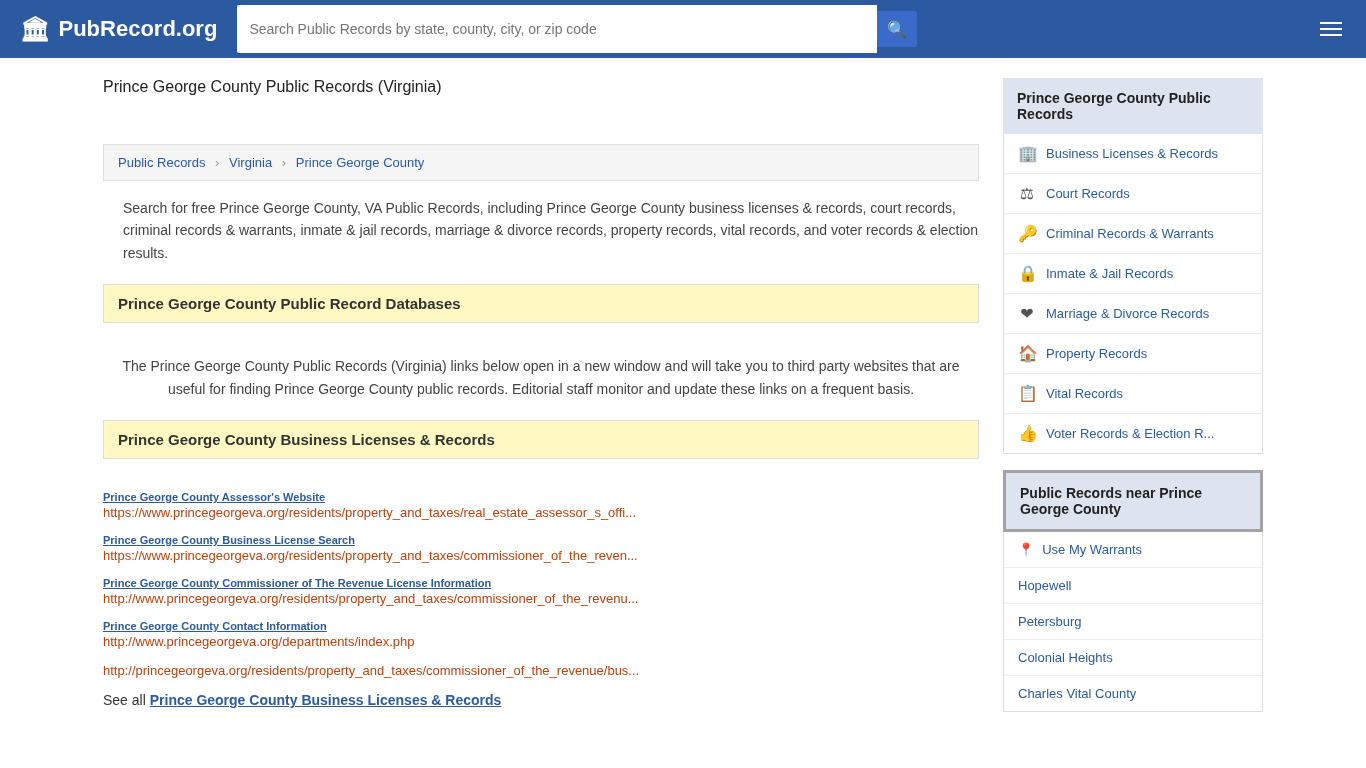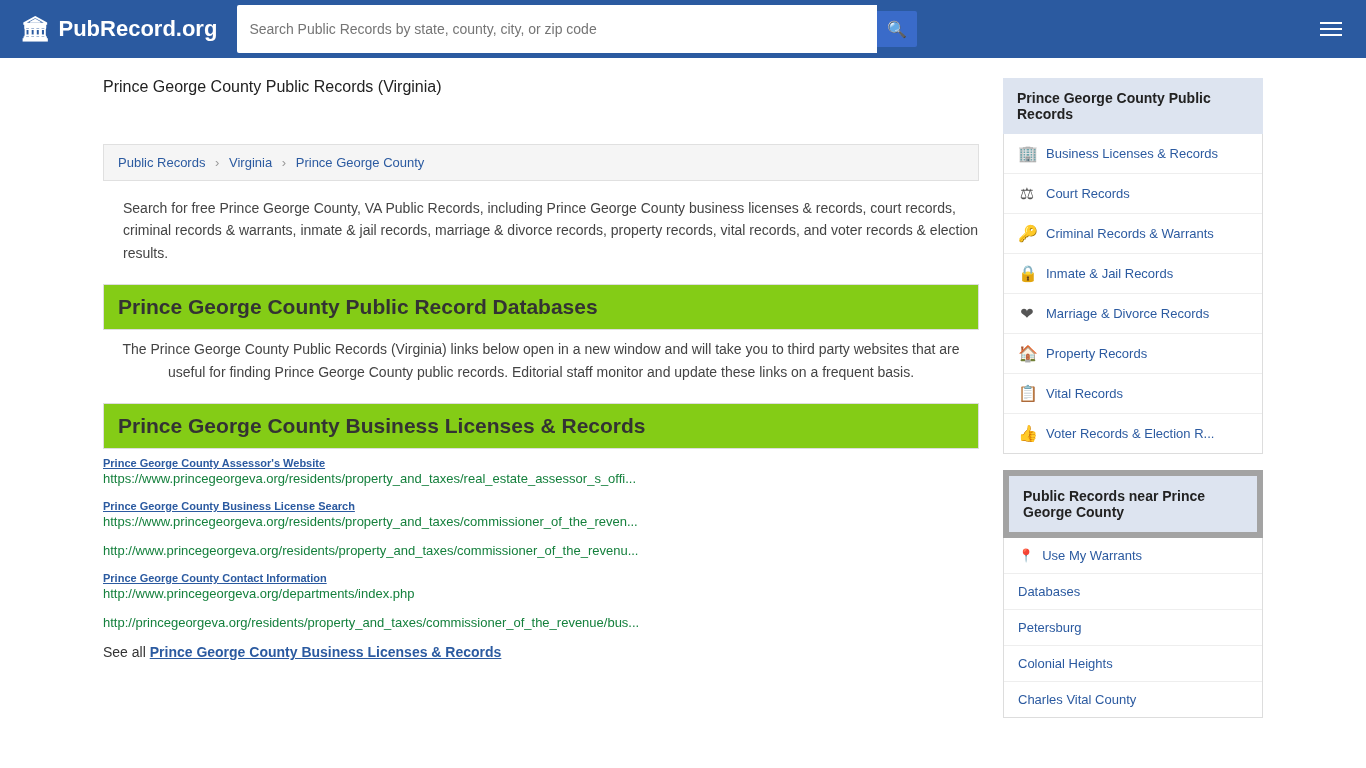--- a/index.html
+++ b/index.html
@@ -120,27 +120,27 @@
     #description {
       font-size: 14px;
       color: #444;
       line-height: 1.6;
       margin-bottom: 20px;
       margin-left: 20px;
     }
 
     
     .section-header {
-      background: #84cc16;
+      background: #fef9c3;
       border: 1px solid #ddd;
       padding: 10px 14px;
-      font-size: 21px;
+      font-size: 15px;
       font-weight: bold;
       color: #333;
-      margin-bottom: 8px;
+      margin-bottom: 32px;
     }
 
     
     .section-description {
       font-size: 14px;
       color: #444;
       line-height: 1.6;
       margin-bottom: 20px;
       text-align: center;
     }
@@ -154,21 +154,21 @@
       font-size: 11px;
       font-weight: bold;
       color: #2b5aa0;
       text-decoration: underline;
       cursor: pointer;
       margin-bottom: 2px;
     }
     .link-item .link-url {
       display: block;
       font-size: 13px;
-      color: #15803d;
+      color: #c2410c;
       text-decoration: none;
       cursor: pointer;
     }
     .see-all {
       font-size: 14px;
       color: #333;
       margin-top: 8px;
     }
     .see-all a {
       color: #2b5aa0;
@@ -209,21 +209,21 @@
       text-align: center;
       flex-shrink: 0;
     }
 
     .nearby-section-header {
       background: #dde4f0;
       padding: 12px 14px;
       font-size: 14px;
       font-weight: bold;
       color: #222;
-      border: 6px solid #a3a3a3;
+      border: 3px solid #a3a3a3;
     }
     .nearby-nav {
       border: 1px solid #ddd;
       border-top: none;
     }
     .nearby-use-location {
       display: flex;
       align-items: center;
       gap: 8px;
       padding: 10px 14px;
@@ -291,20 +291,21 @@
         <a class="link-title">Prince George County Assessor's Website</a>
         <a class="link-url">https://www.princegeorgeva.org/residents/property_and_taxes/real_estate_assessor_s_offi...</a>
       </div>
 
       <div class="link-item">
         <a class="link-title">Prince George County Business License Search</a>
         <a class="link-url">https://www.princegeorgeva.org/residents/property_and_taxes/commissioner_of_the_reven...</a>
       </div>
 
       <div class="link-item">
+        <a class="link-title">Prince George County Commissioner of The Revenue License Information</a>
         <a class="link-url">http://www.princegeorgeva.org/residents/property_and_taxes/commissioner_of_the_revenu...</a>
       </div>
 
       <div class="link-item">
         <a class="link-title">Prince George County Contact Information</a>
         <a class="link-url">http://www.princegeorgeva.org/departments/index.php</a>
       </div>
 
       <div class="link-item">
         <a class="link-url">http://princegeorgeva.org/residents/property_and_taxes/commissioner_of_the_revenue/bus...</a>
@@ -366,21 +367,21 @@
     </div>
 
     <div class="nearby-section-header">Public Records near Prince George County</div>
     <div class="nearby-nav">
 
       <div class="nearby-use-location">
         <span>📍</span>
         <span>Use My Warrants</span>
       </div>
 
-      <a class="nearby-location-item">Databases</a>
+      <a class="nearby-location-item">Hopewell</a>
       <a class="nearby-location-item">Petersburg</a>
       <a class="nearby-location-item">Colonial Heights</a>
       <a class="nearby-location-item">Charles Vital County</a>
 
     </div>
 
   </div>
 </div>
 
 </body></html>

